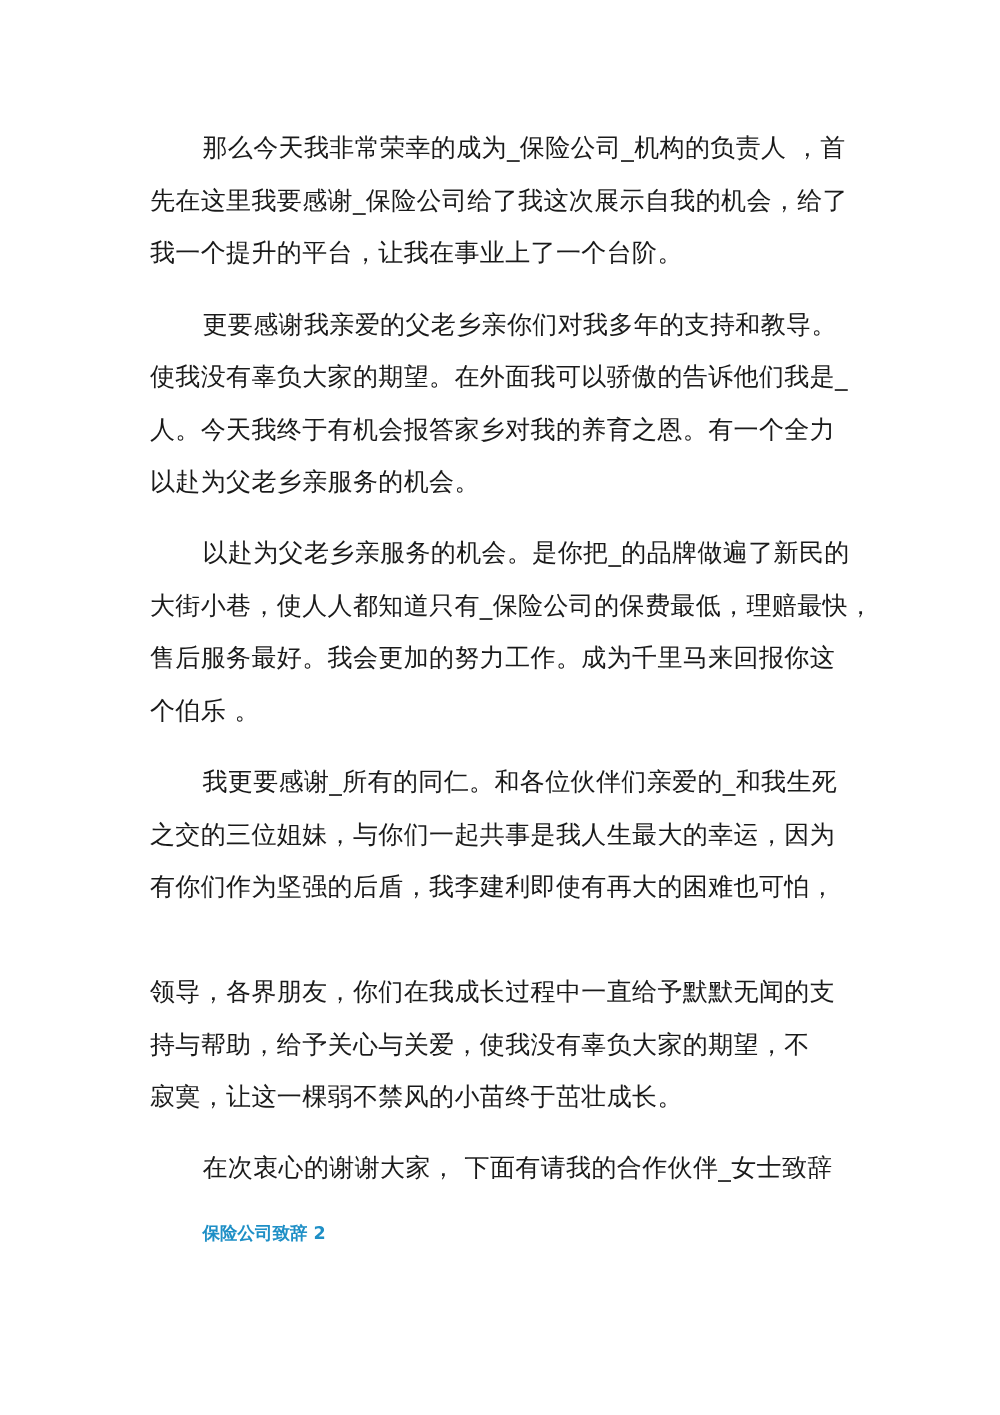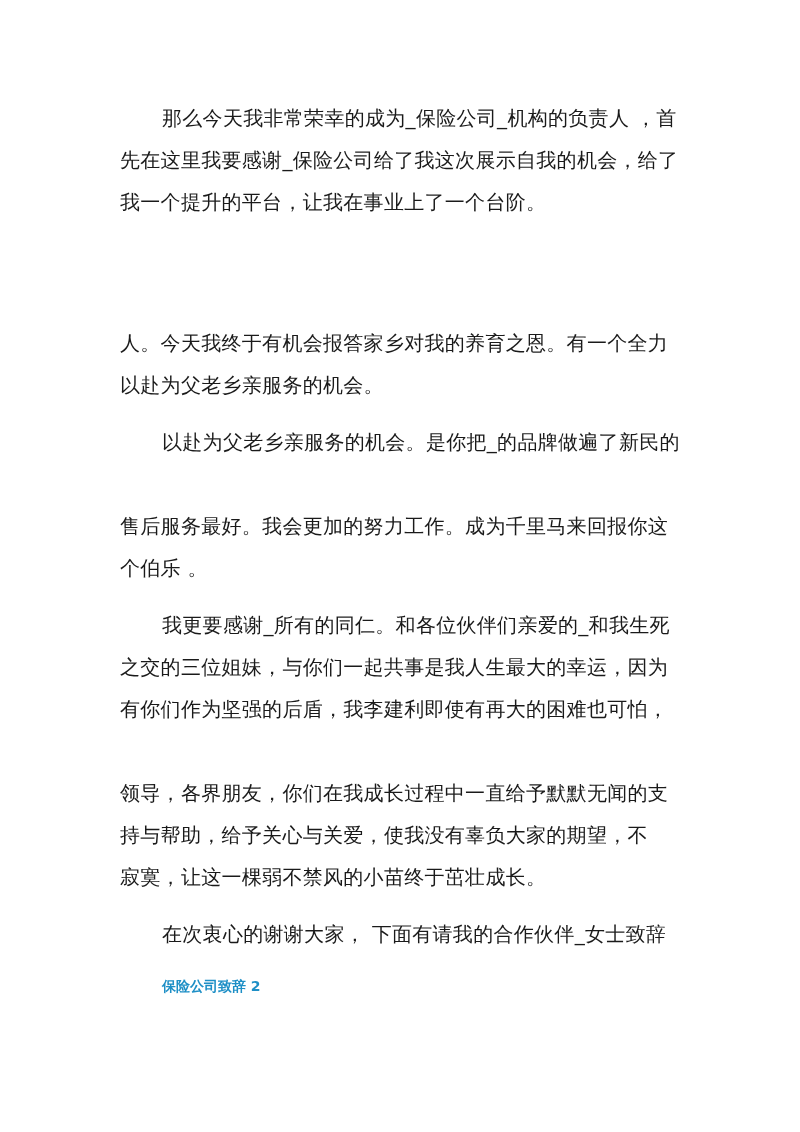--- a/index.html
+++ b/index.html
@@ -29,24 +29,27 @@
 </style>
 </head>
 <body>
 
 <div class="page">
 
   <div class="line indent" style="top:105px">那么今天我非常荣幸的成为_保险公司_机构的负责人 ，首</div>
   <div class="line" style="top:147px">先在这里我要感谢_保险公司给了我这次展示自我的机会，给了</div>
   <div class="line" style="top:189px">我一个提升的平台，让我在事业上了一个台阶。</div>
 
+  <div class="line indent" style="top:246px">更要感谢我亲爱的父老乡亲你们对我多年的支持和教导。</div>
+  <div class="line" style="top:288px">使我没有辜负大家的期望。在外面我可以骄傲的告诉他们我是_</div>
   <div class="line" style="top:330px">人。今天我终于有机会报答家乡对我的养育之恩。有一个全力</div>
   <div class="line" style="top:372px">以赴为父老乡亲服务的机会。</div>
 
   <div class="line indent" style="top:429px">以赴为父老乡亲服务的机会。是你把_的品牌做遍了新民的</div>
+  <div class="line" style="top:471px">大街小巷，使人人都知道只有_保险公司的保费最低，理赔最快，</div>
   <div class="line" style="top:513px">售后服务最好。我会更加的努力工作。成为千里马来回报你这</div>
   <div class="line" style="top:555px">个伯乐 。</div>
 
   <div class="line indent" style="top:612px">我更要感谢_所有的同仁。和各位伙伴们亲爱的_和我生死</div>
   <div class="line" style="top:654px">之交的三位姐妹，与你们一起共事是我人生最大的幸运，因为</div>
   <div class="line" style="top:696px">有你们作为坚强的后盾，我李建利即使有再大的困难也可怕，</div>
   <div class="line" style="top:780px">领导，各界朋友，你们在我成长过程中一直给予默默无闻的支</div>
   <div class="line" style="top:822px">持与帮助，给予关心与关爱，使我没有辜负大家的期望，不</div>
   <div class="line" style="top:864px">寂寞，让这一棵弱不禁风的小苗终于茁壮成长。</div>
 

